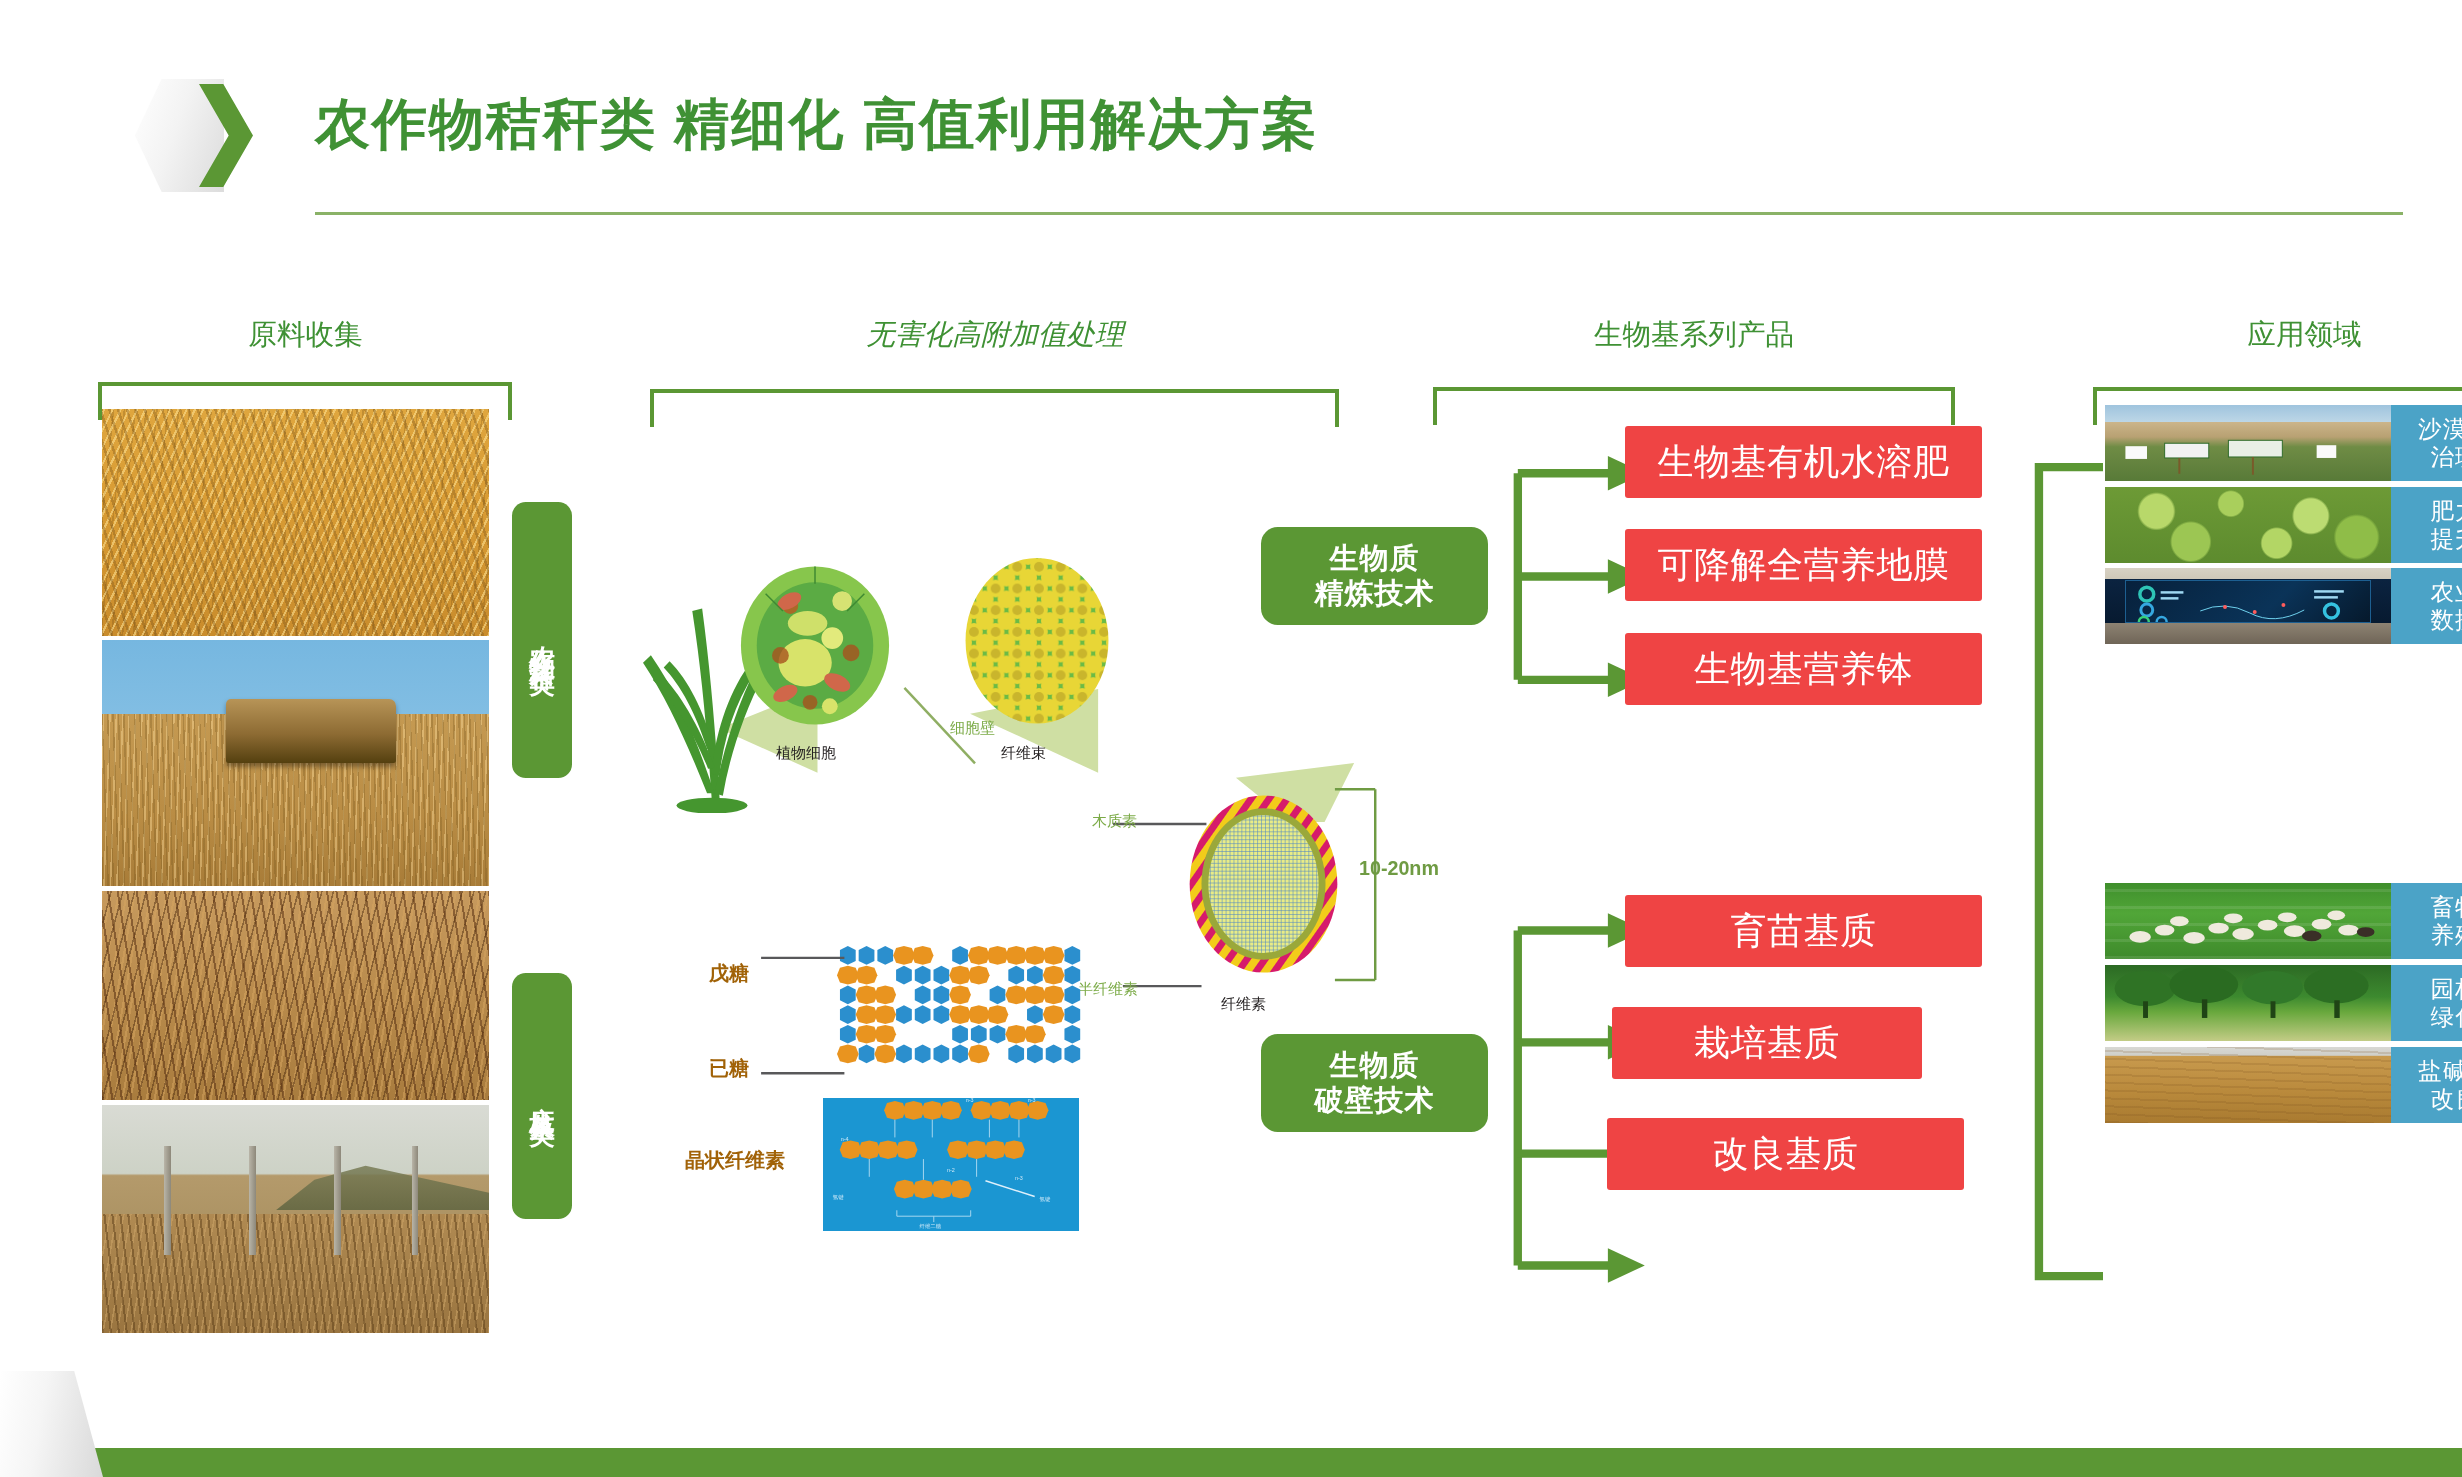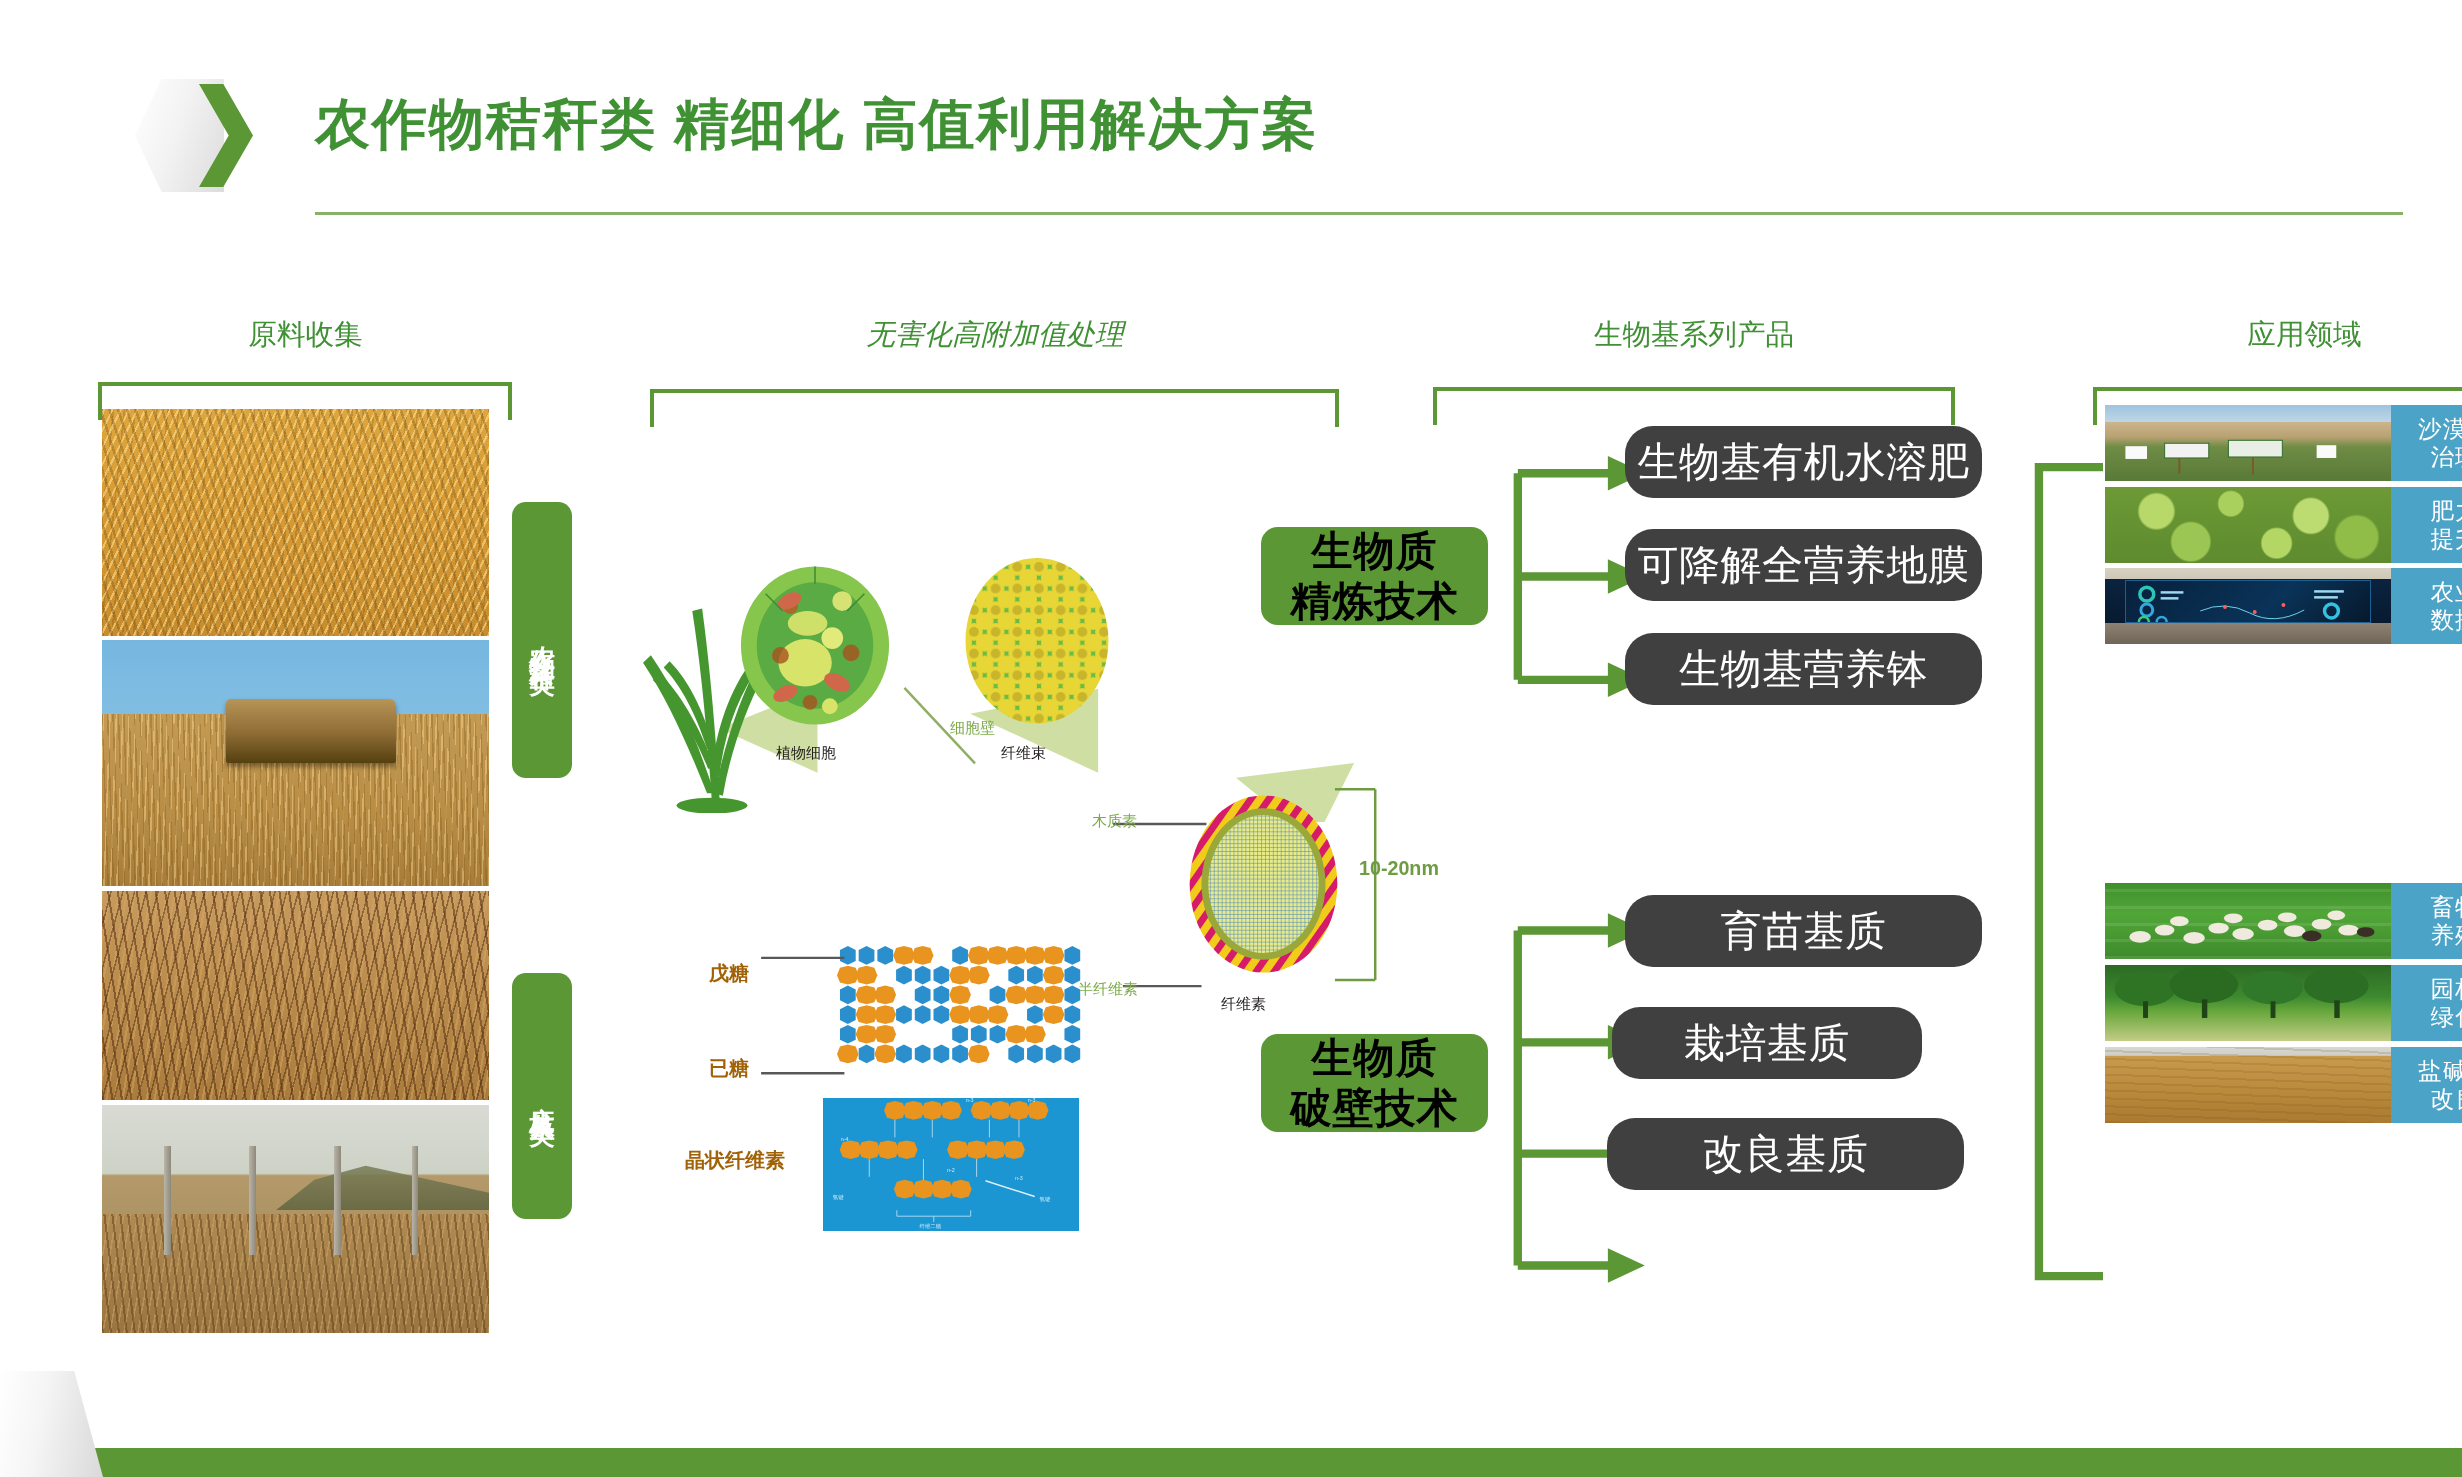--- a/index.html
+++ b/index.html
@@ -124,29 +124,29 @@
     position: absolute; color: #6f9b43; font-size: 19.7px; font-weight: bold; white-space: nowrap;
   }
   .sugar-label {
     position: absolute; color: #a16207; font-size: 20px; font-weight: bold; white-space: nowrap;
   }
   .cryst-box { position: absolute; background: #1b96d2; }
 
   
   .techbox {
     position: absolute; background: #5b9734; border-radius: 16.7px;
-    color: #000000; font-size: 41px; font-weight: bold; line-height: 1.22;
+    color: #ffffff; font-size: 29px; font-weight: bold; line-height: 1.22;
     display: flex; flex-direction: column; align-items: center; justify-content: center;
     text-align: center; letter-spacing: 1px;
   }
 
   
   .prodbox {
-    position: absolute; background: #404040; border-radius: 28px;
-    color: #fff; font-size: 41px; line-height: 1;
+    position: absolute; background: #ef4444; border-radius: 3px;
+    color: #fff; font-size: 36px; line-height: 1;
     display: flex; align-items: center; justify-content: center;
     text-align: center; letter-spacing: 0.5px; white-space: nowrap;
   }
 
   
   .conn { position: absolute; }
 
   
   .appimg { position: absolute; overflow: hidden; }
   .applabel {

